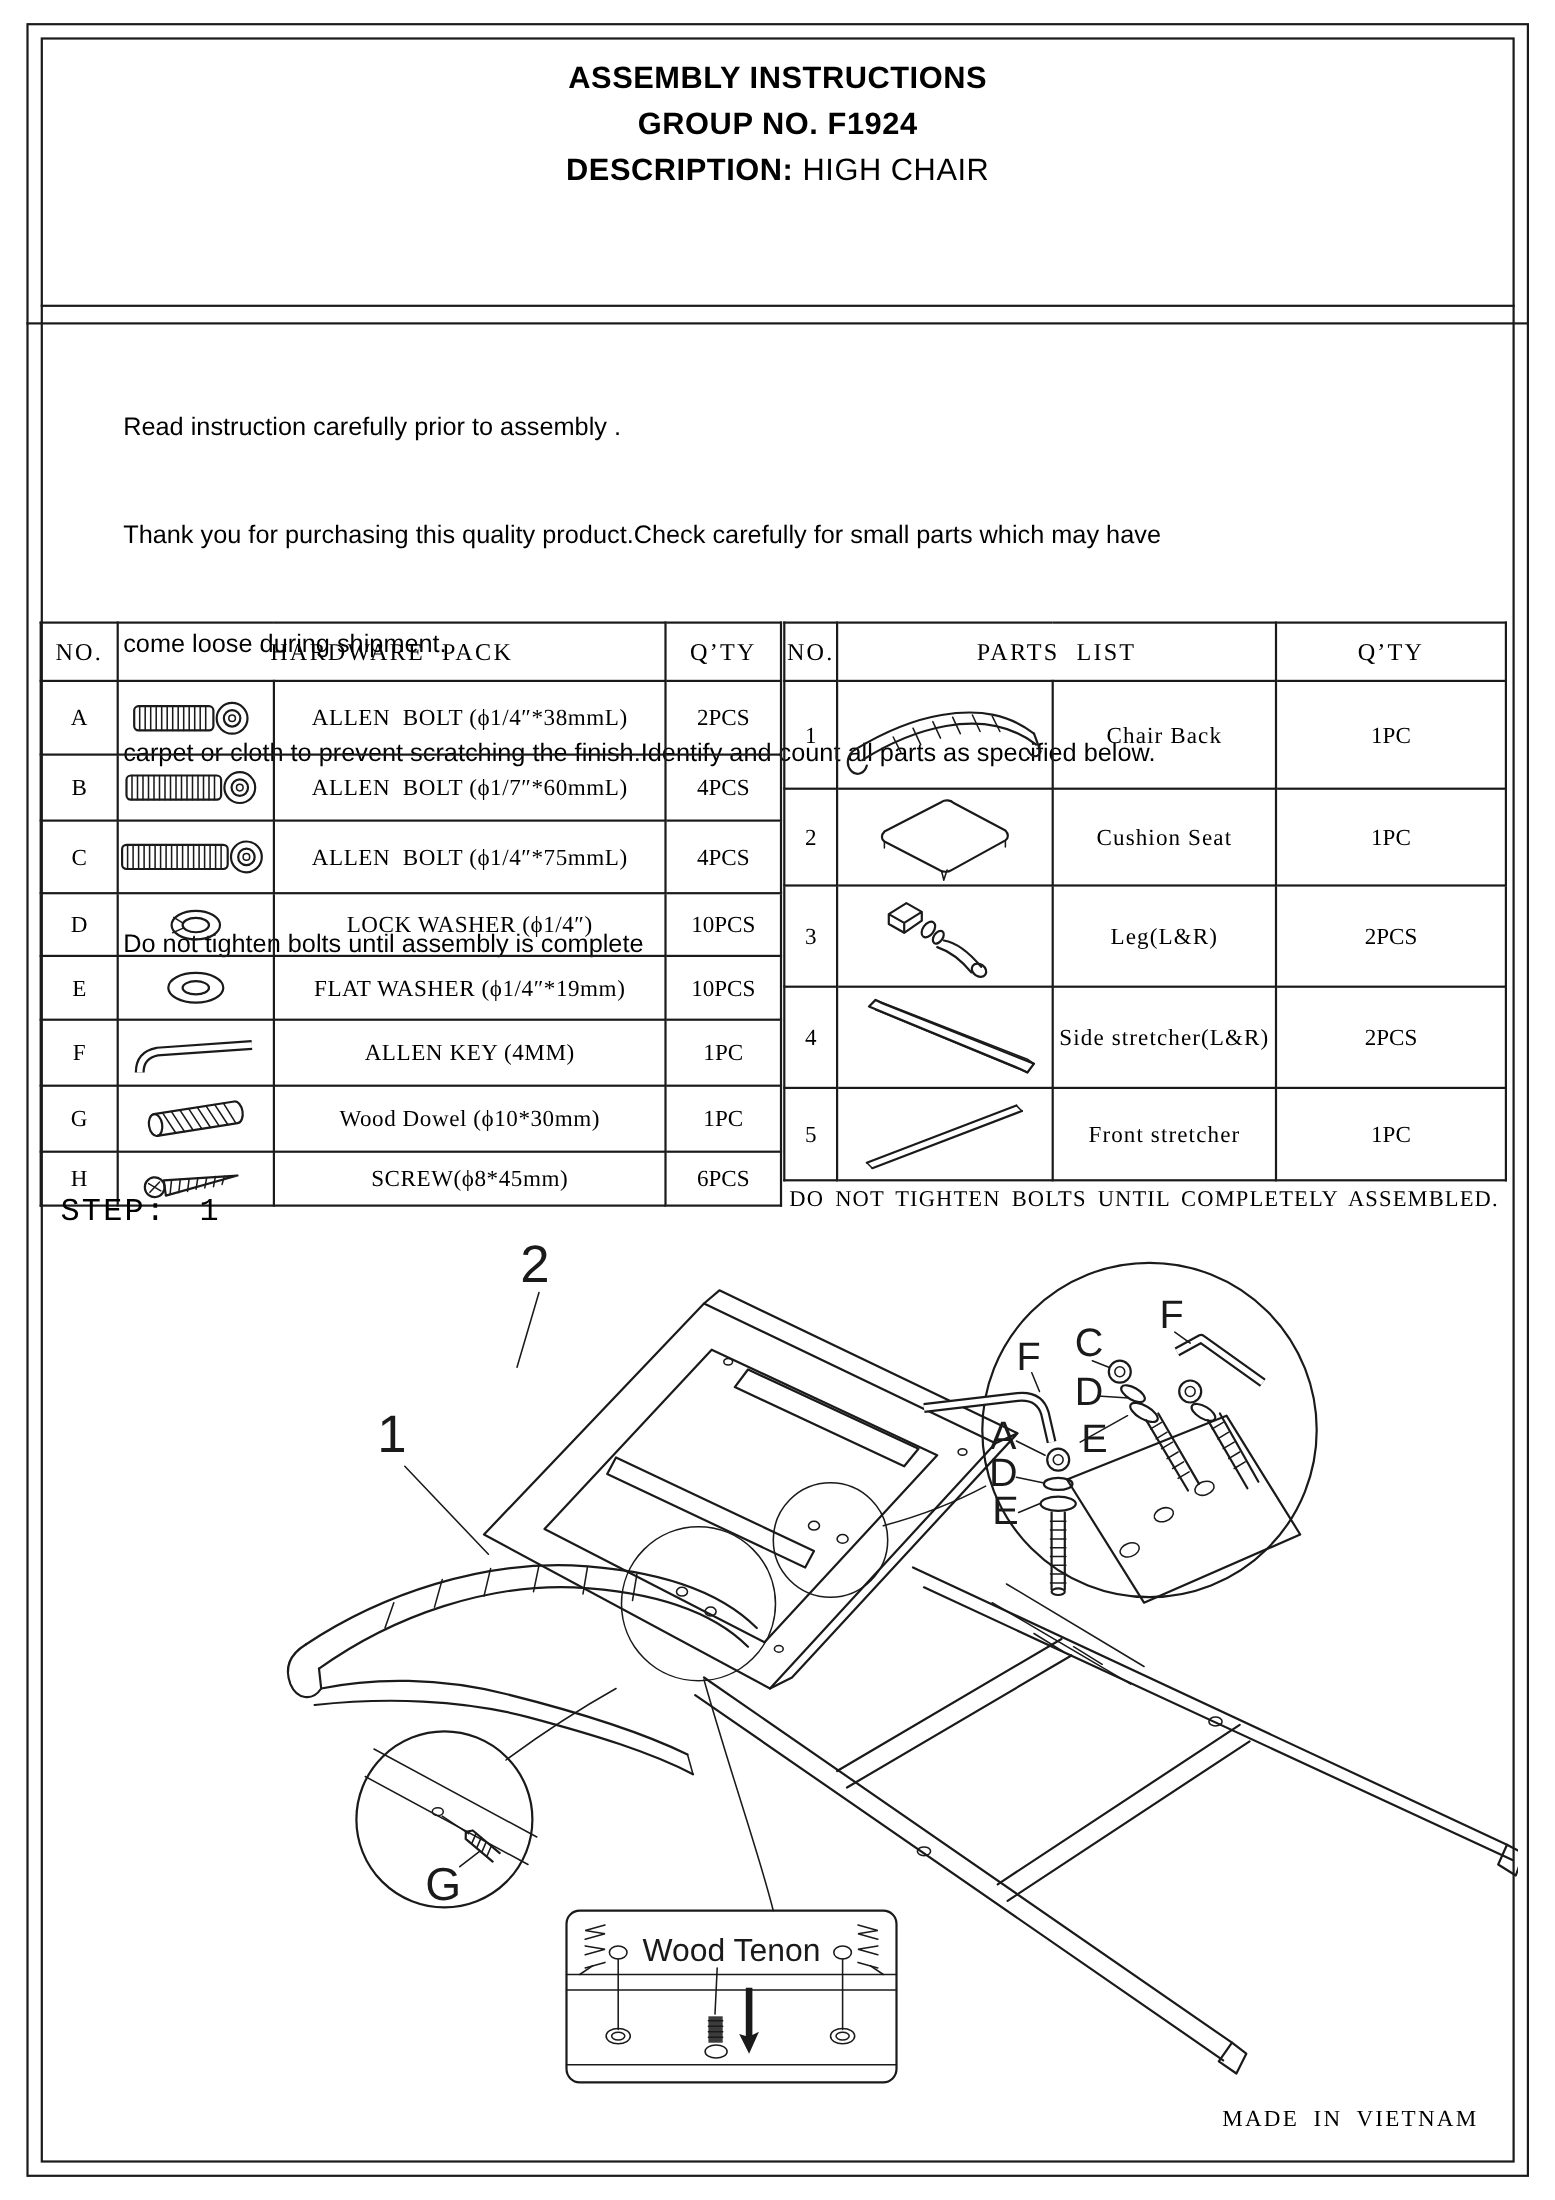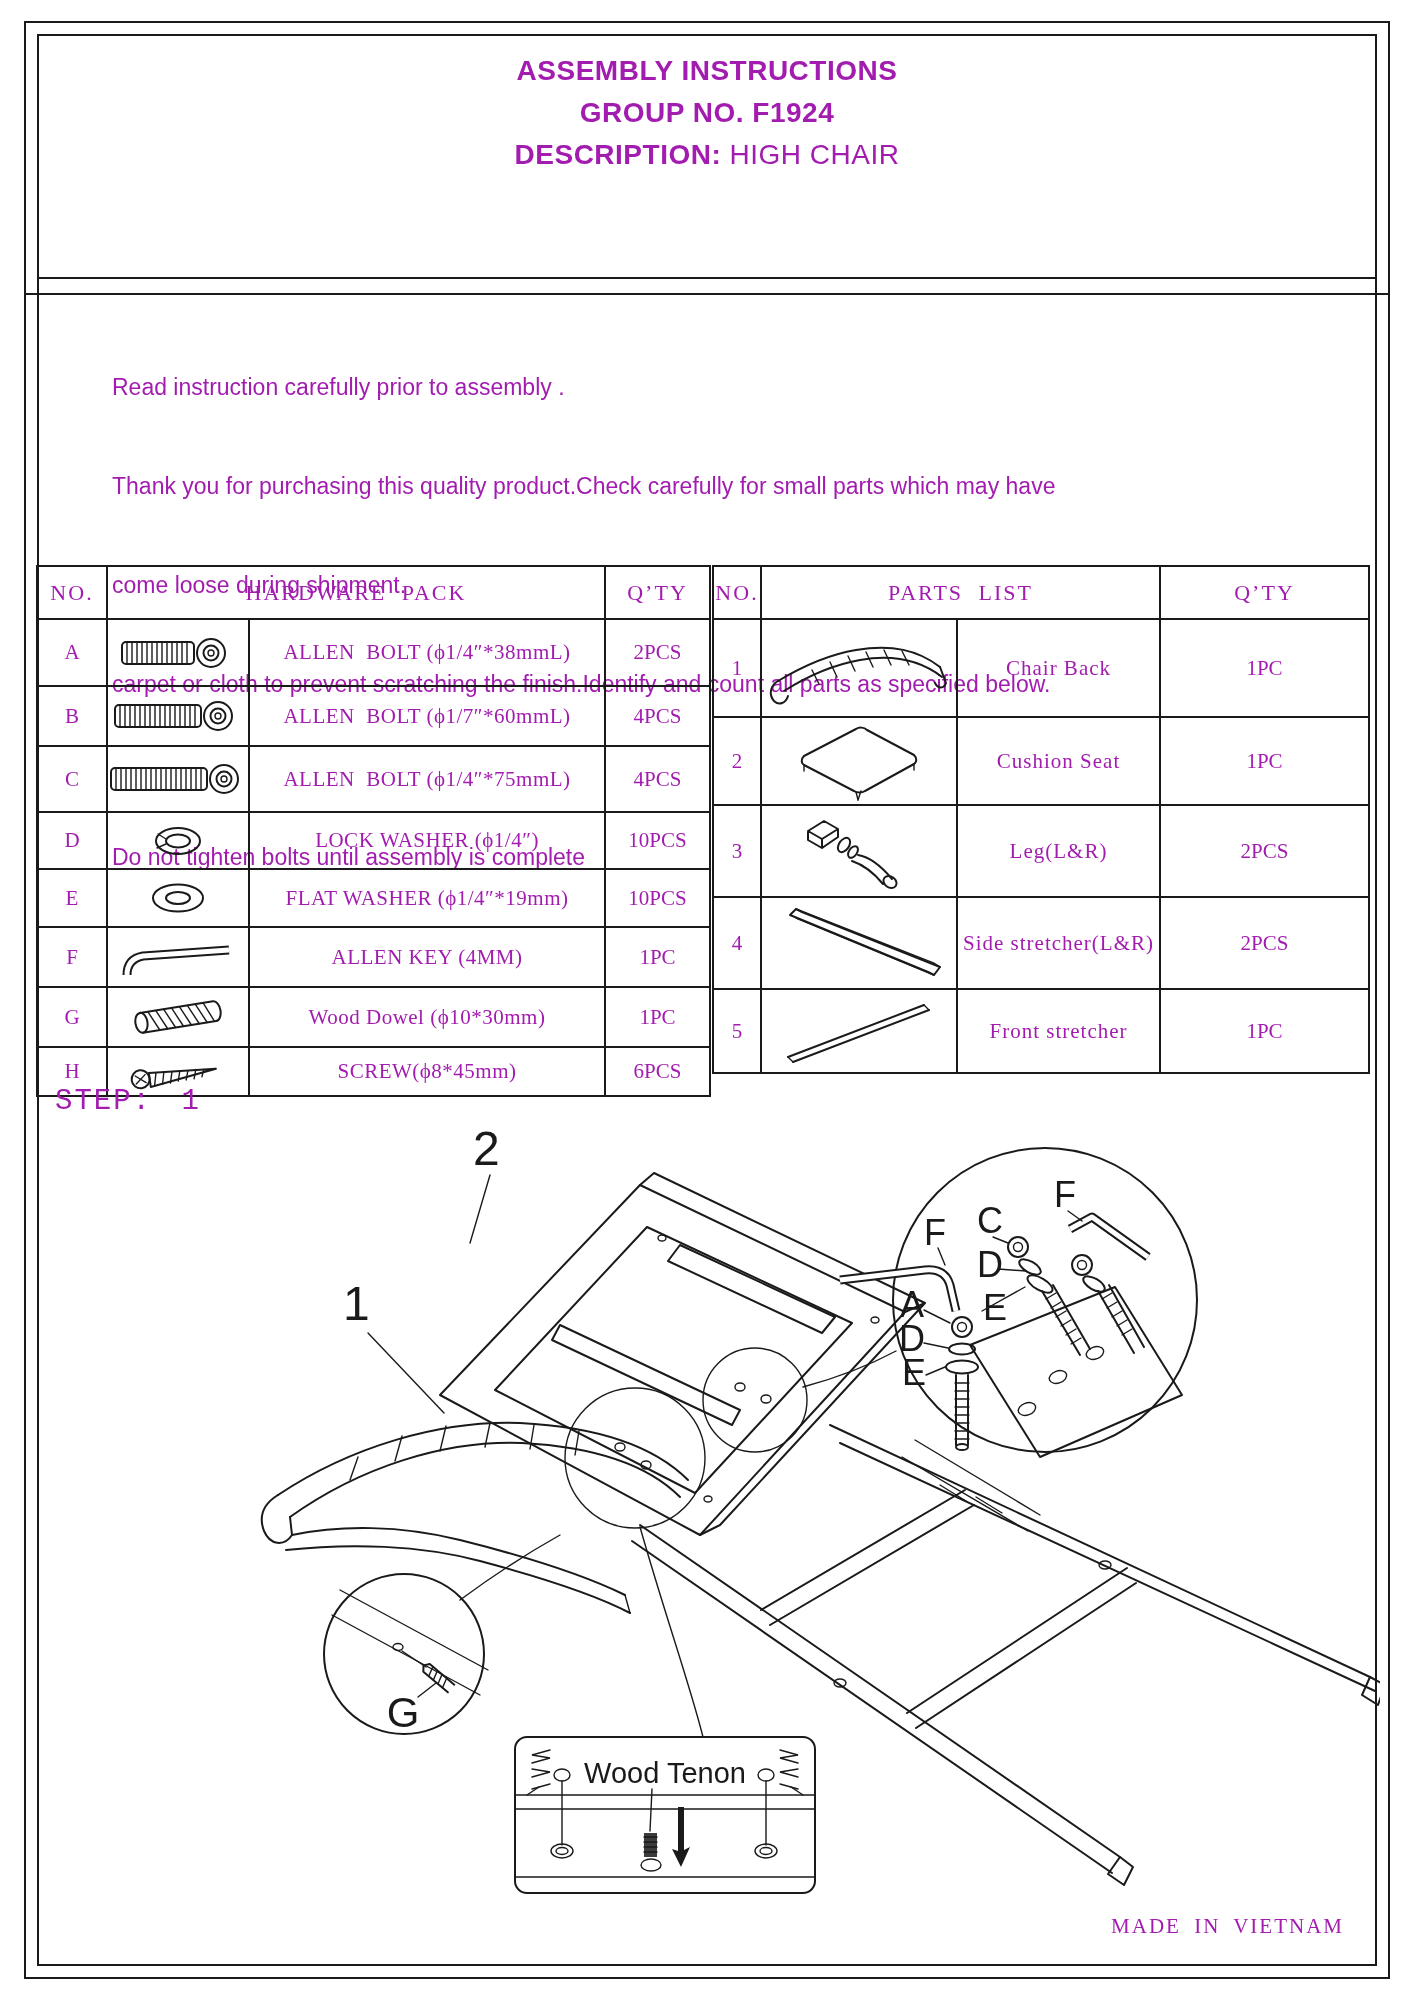--- a/index.html
+++ b/index.html
@@ -1,19 +1,19 @@
 <!DOCTYPE html>
 <html><head>
 <meta charset="utf-8">
 <style>
   * { margin:0; padding:0; box-sizing:border-box; }
   html,body { background:#888; }
   .page {
     position:relative; width:1414px; height:2000px; margin:0 auto;
-    background:#ffffff; color:#a21caf; overflow:hidden;
+    background:#ffffff; color:#000000; overflow:hidden;
     font-family:"Liberation Sans", sans-serif;
   }
   .border-outer { position:absolute; left:24px; top:21px; width:1366px; height:1958px; border:2px solid #1a1a1a; }
   .border-inner { position:absolute; left:37px; top:34px; width:1340px; height:1932px; border:2px solid #1a1a1a; }
   .hline { position:absolute; height:2px; background:#1a1a1a; }
   .hdr { position:absolute; left:0; right:0; text-align:center; font-weight:bold; font-size:28px; letter-spacing:0.5px; }
   .hdr .normal { font-weight:normal; }
   .intro { position:absolute; left:112px; top:305px; font-size:23px; line-height:33px; white-space:pre; }
   .intro .gap { height:8px; }
   table.spec { position:absolute; border-collapse:collapse; table-layout:fixed;
@@ -253,20 +253,21 @@
           <path class="ln" d="M24 64 L160 12 M29 69 L165 17"></path>
           <path class="ln-thin" d="M24 64 L29 69 M160 12 L165 17"></path>
         </svg>
       </td>
       <td class="pname">Front stretcher</td>
       <td>1PC</td>
     </tr>
   </tbody>
     </table>
 
+  <div class="note">DO NOT TIGHTEN BOLTS UNTIL COMPLETELY ASSEMBLED.</div>
 
   <div class="step-label">STEP: 1</div>
 
   <svg style="position:absolute; left:40px; top:1095px;" width="1340" height="820" viewBox="0 0 1340 820">
 
     <text x="433" y="70" class="lbl-num">2</text>
     <path class="ln-thin" d="M450 80 L430 148"></path>
 
     <text x="303" y="225" class="lbl-num">1</text>
     <path class="ln-thin" d="M328 238 L404 318"></path>

